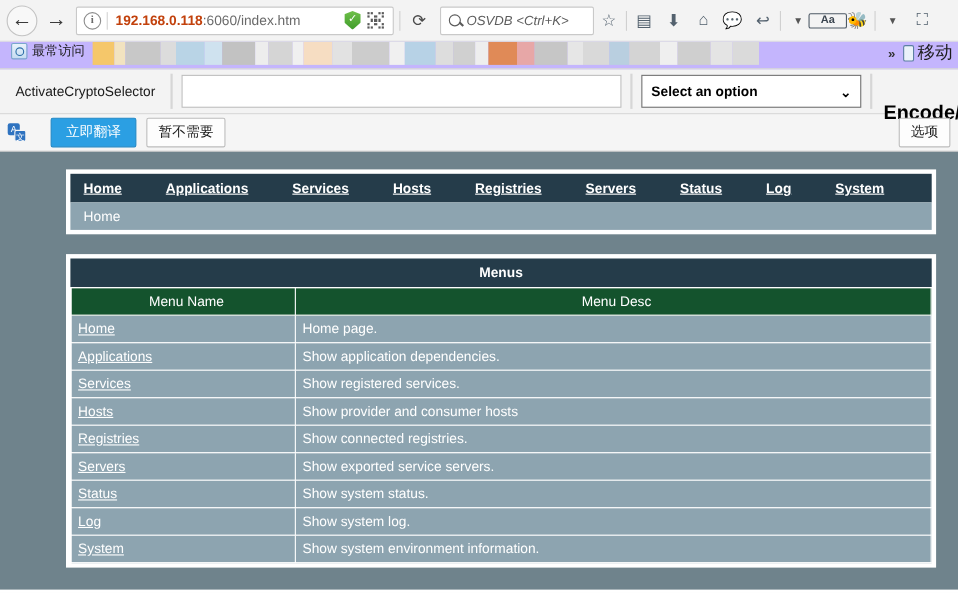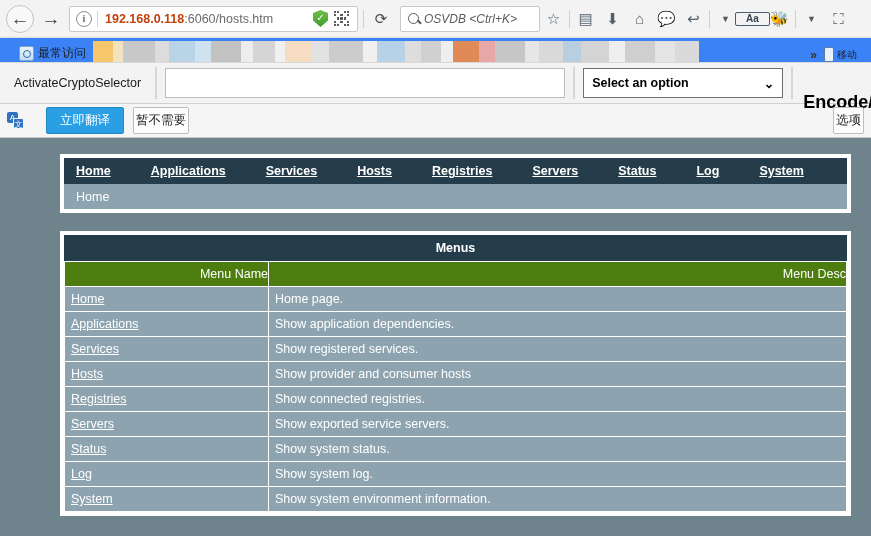--- a/index.html
+++ b/index.html
@@ -105,24 +105,24 @@
 
   .aa-box {
     border: 1.5px solid #4e5a66; border-radius: 2px;
     font-size: 10px; font-weight: bold; color: #3b4550;
     padding: 0px 10px; line-height: 12px;
   }
 
   
   .bm-row {
     height: 25px;
-    display: flex; align-items: flex-end;
-    background: #3b82f6;
+    display: flex; align-items: flex-start;
+    background: #c4b5fd;
     border-bottom: 1px solid #d8d8d8;
-    padding: 0 14px;
+    padding: 0 5px;
     position: relative;
   }
   .bm-item { display: flex; align-items: center; font-size: 12px; color: #1c1c1c; padding: 0 5px; flex: 0 0 auto; }
   .bm-blueico {
     width: 15px; height: 15px; margin-right: 4px;
     border: 1px solid #7ba7cd; border-radius: 2px;
     background: linear-gradient(#e8f2fb,#c6ddf1);
     position: relative;
   }
   .bm-blueico::after {
@@ -130,21 +130,21 @@
     width: 6px; height: 6px; border: 1.5px solid #2e6ea8; border-radius: 50%;
   }
   .blurstrip { flex: 1; height: 21px; display: flex; overflow: hidden; margin-left: 2px; }
   .blurstrip span { height: 100%; display: block; }
   .bm-right { display: flex; align-items: center; flex: 0 0 auto; }
   .chev2 { font-size: 12px; color: #333; padding: 0 7px; font-weight: bold; }
   .phone-ico {
     width: 10px; height: 15px; border: 1.5px solid #5c7fa3; border-radius: 2px;
     background: #eaf2f9; margin-right: 3px;
   }
-  .bm-cn { font-size: 10px; color: #1c1c1c; white-space: nowrap; }
+  .bm-cn { font-size: 16px; color: #1c1c1c; white-space: nowrap; }
 
   
   .addon-row {
     height: 41px;
     display: flex; align-items: center;
     background: #f3f3f3;
     border-bottom: 1px solid #d0d0d0;
   }
   .addon-label { font-size: 12.5px; color: #1a1a1a; padding: 0 14px; white-space: nowrap; }
   .addon-sep { width: 2px; height: 32px; background: #d6d6d6; flex: 0 0 auto; }
@@ -180,21 +180,21 @@
     border: 1px solid #f5f5f5; }
   .notif-text { font-size: 12.5px; color: #1a1a1a; white-space: nowrap; }
   .btn-blue {
     background: #2b9fe3; color: #fff; font-size: 12.5px;
     border: 1px solid #2389c6; border-radius: 2px;
     padding: 4px 13px; margin-left: 14px; white-space: nowrap;
   }
   .btn-white {
     background: #fdfdfd; color: #1a1a1a; font-size: 12.5px;
     border: 1px solid #bdbdbd; border-radius: 2px;
-    padding: 4px 2px; margin-left: 9px; white-space: nowrap;
+    padding: 4px 10px; margin-left: 9px; white-space: nowrap;
   }
   .notif-spacer { flex: 1; }
 
   
   .page {
     background: #6f838c;
     height: 398px;
     padding: 16px 20px 0 60px;
     overflow: hidden;
   }
@@ -233,25 +233,25 @@
     background: #253c4a;
     color: #ffffff;
     font-size: 12.5px;
     font-weight: bold;
     text-align: center;
     height: 26px;
     line-height: 26px;
   }
   table.menus { width: 100%; border-collapse: collapse; table-layout: fixed; }
   table.menus th {
-    background: #4d7c0f;
+    background: #14532d;
     color: #ffffff;
     font-size: 12.5px;
     font-weight: normal;
-    text-align: right;
+    text-align: center;
     padding: 5px 0 5px 6px;
     border: 1px solid #ffffff;
   }
   table.menus td {
     background: #8da4b0;
     color: #ffffff;
     font-size: 12.5px;
     padding: 5px 0 5px 6px;
     border: 1px solid #ffffff;
     height: 25px;
@@ -270,21 +270,21 @@
         <span class="back-arrow">←</span>
       </div>
     </div>
     <div class="nav-btn">
       <span class="fwd-arrow">→</span>
     </div>
 
     <div class="urlbar">
       <div class="info-ico">i</div>
       <div class="url-sep"></div>
-      <div class="url-text"><span class="host">192.168.0.118</span><span class="rest">:6060/hosts.htm</span></div>
+      <div class="url-text"><span class="host">192.168.0.118</span><span class="rest">:6060/index.htm</span></div>
       <div class="shield"></div>
       <div class="qr">
         <i></i>
           <i></i>
           <i class="off"></i>
           <i></i>
           <i></i>
         <i></i>
           <i class="off"></i>
           <i></i>

